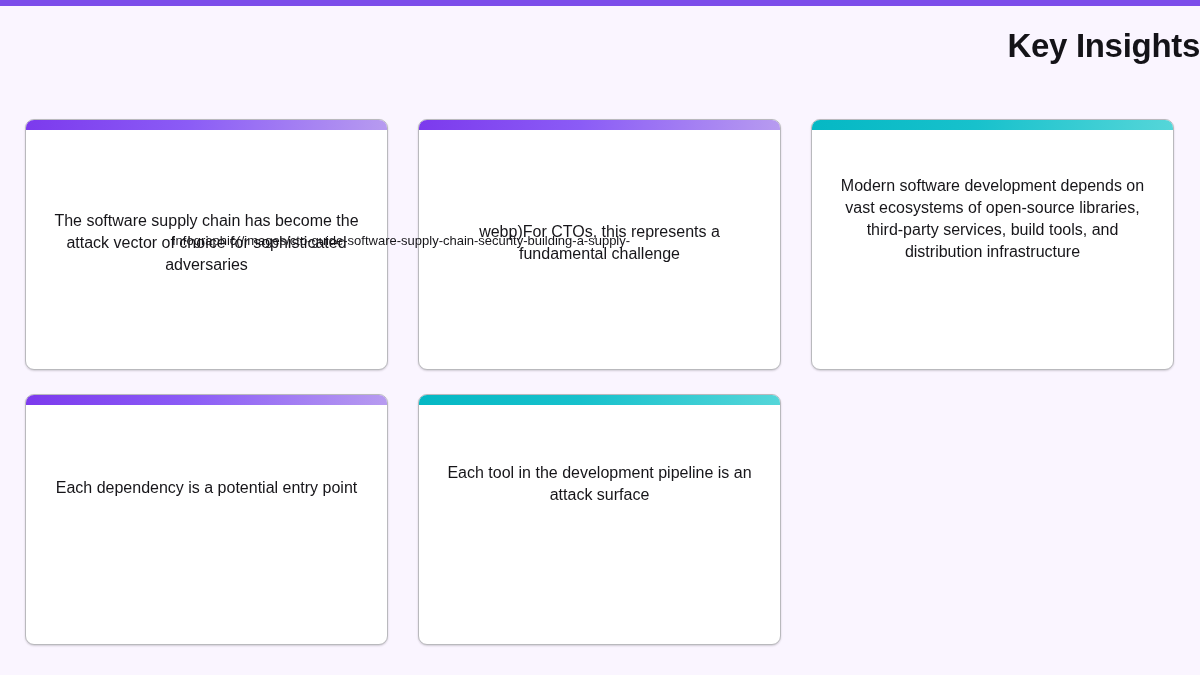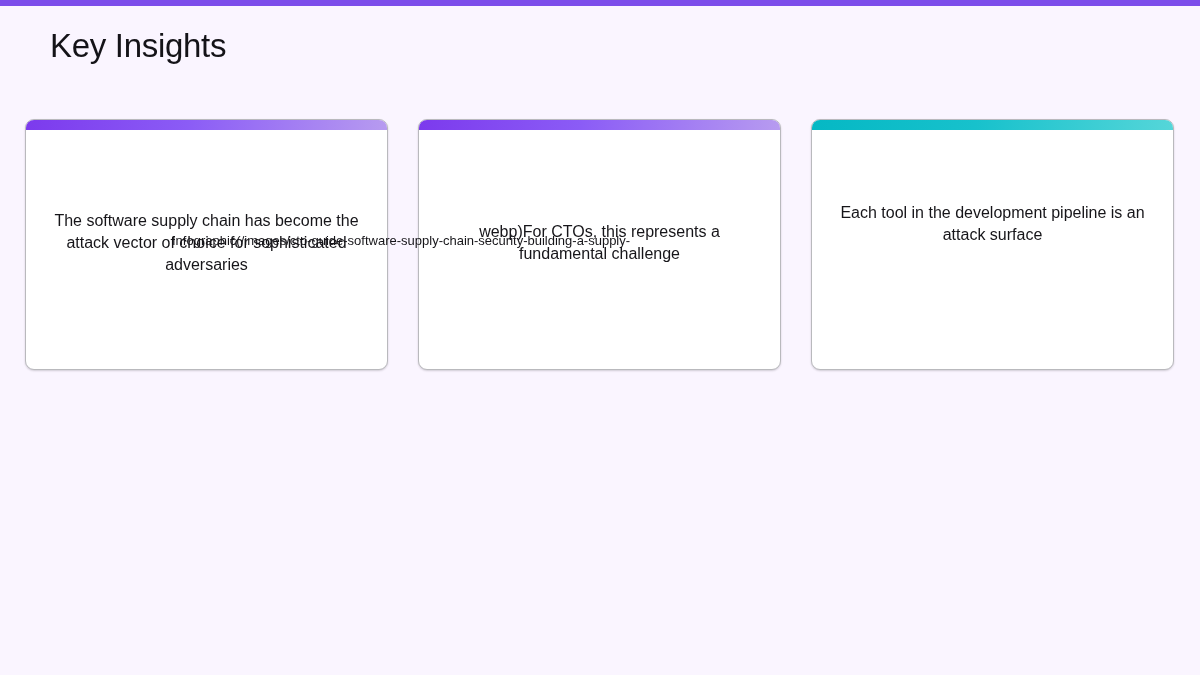--- a/index.html
+++ b/index.html
@@ -29,24 +29,25 @@
   
   .header {
     position: absolute;
     top: 6px; left: 0;
     width: 1200px;
     padding: 20px 0 0 50px;
   }
 
   .page-title {
     font-size: 33px;
-    font-weight: normal;
+    font-weight: bold;
     color: #141318;
     letter-spacing: -0.3px;
     line-height: 40px;
+    text-align: right;
   }
 
   .page-subtitle {
     font-size: 18px;
     color: #aeadb6;
     line-height: 26px;
     margin-top: 8px;
     font-weight: normal;
   }
 
@@ -106,21 +107,21 @@
     text-align: center;
     white-space: pre-line;
   }
 
   
   .card-1 .card-text { top: 80px; }
   .card-2 .card-text { top: 91px; }
   .card-3 .card-text { top: 91px; }
   .card-4 .card-text { top: 45px; }
   .card-5 .card-text { top: 72px; }
-  .card-6 .card-text { top: 72px; }
+  .card-6 .card-text { top: 57px; }
 
   
   .overlay-path {
     position: absolute;
     top: 229px;
     left: 172px;
     width: 641px;
     height: 24px;
     font-size: 13px;
     line-height: 24px;
@@ -151,21 +152,33 @@
   </div>
 
 
   <div class="insight-card card-3">
     <div class="card-accent accent-purple"></div>
     <div class="card-body">
       <div class="card-text">webp)For CTOs, this represents a fundamental challenge</div>
     </div>
   </div>
 
+  <div class="insight-card card-4">
+    <div class="card-accent accent-teal"></div>
+    <div class="card-body">
+      <div class="card-text">Modern software development depends on vast ecosystems of open-source libraries, third-party services, build tools, and distribution infrastructure</div>
+    </div>
+  </div>
 
+  <div class="insight-card card-5">
+    <div class="card-accent accent-purple"></div>
+    <div class="card-body">
+      <div class="card-text">Each dependency is a potential entry point</div>
+    </div>
+  </div>
 
   <div class="insight-card card-6">
     <div class="card-accent accent-teal"></div>
     <div class="card-body">
       <div class="card-text">Each tool in the development pipeline is an attack surface</div>
     </div>
   </div>
 
 </div>
 

